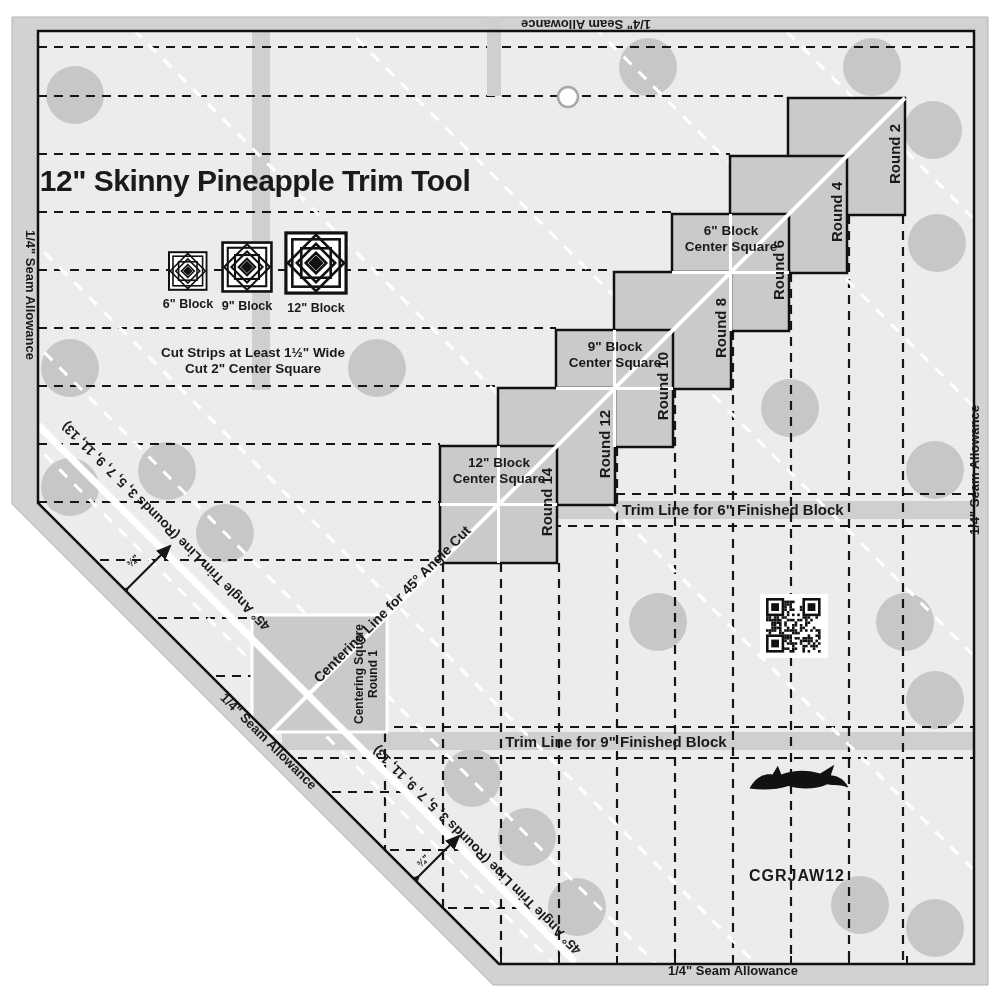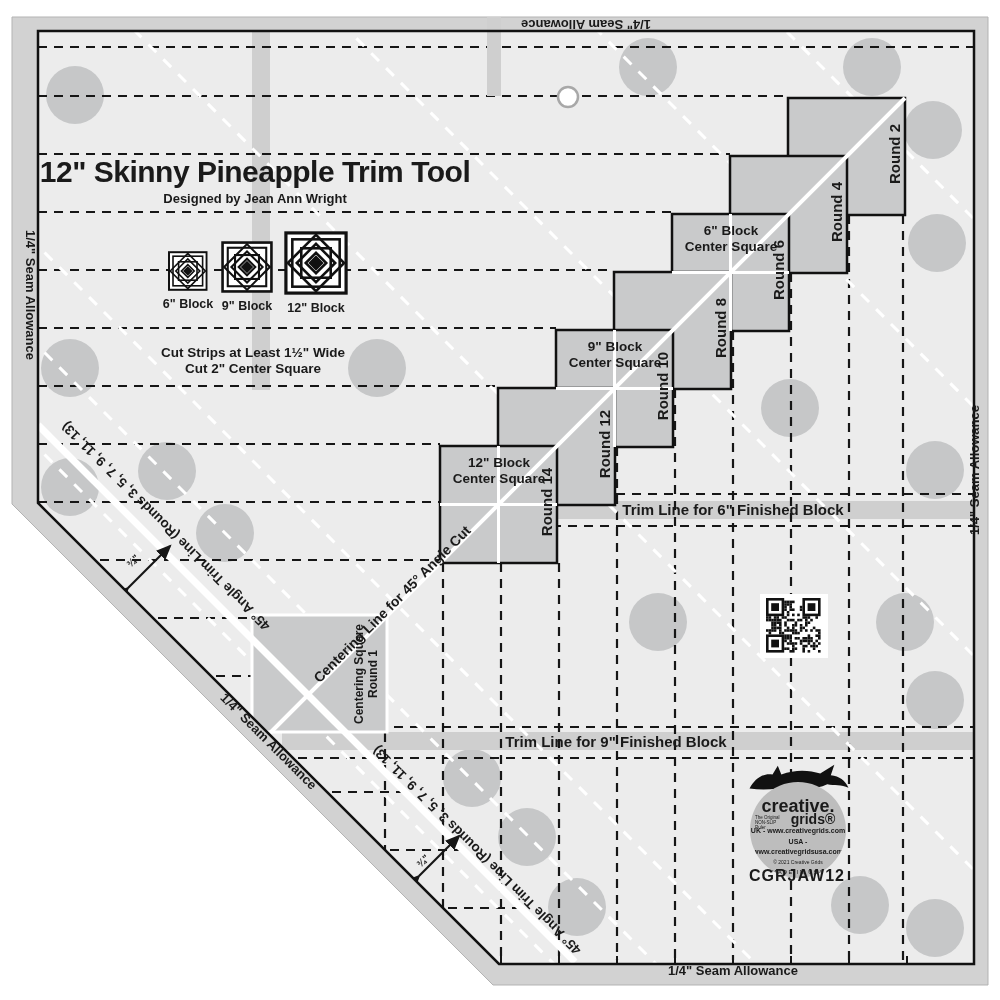--- a/index.html
+++ b/index.html
@@ -151,21 +151,20 @@
     </svg>
 
   <div class="lbl seam" style="left:586px;top:24px;transform:translate(-50%,-50%) rotate(180deg);">1/4" Seam Allowance</div>
   <div class="lbl seam" style="left:30px;top:295px;transform:translate(-50%,-50%) rotate(90deg);">1/4" Seam Allowance</div>
   <div class="lbl seam" style="left:975px;top:470px;transform:translate(-50%,-50%) rotate(-90deg);">1/4" Seam Allowance</div>
   <div class="lbl seam" style="left:733px;top:971px;transform:translate(-50%,-50%);">1/4" Seam Allowance</div>
   <div class="lbl seam" style="left:268px;top:742px;transform:translate(-50%,-50%) rotate(45deg);">1/4" Seam Allowance</div>
 
   <div class="lbl two" style="left:255px;top:181px;transform:translate(-50%,-50%);">
     <div class="title-main">12" Skinny Pineapple Trim Tool</div>
-    <div class="title-sub">Designed by Jean Ann Wright</div>
   </div>
 
   <div class="block-icon" style="left:188px;top:281px;transform:translate(-50%,-50%);">
     <span class="pine"><svg width="40" height="40" viewBox="0 0 100 100">
           <rect x="3" y="3" width="94" height="94" fill="#fff" stroke="#111" stroke-width="5"></rect>
           <path d="M6,50 L50,6 L94,50 L50,94 Z" fill="none" stroke="#111" stroke-width="4"></path>
           <rect x="13" y="13" width="74" height="74" fill="none" stroke="#111" stroke-width="4"></rect>
           <path d="M20,50 L50,20 L80,50 L50,80 Z" fill="none" stroke="#111" stroke-width="4"></path>
           <rect x="27" y="27" width="46" height="46" fill="none" stroke="#111" stroke-width="4"></rect>
           <path d="M34,50 L50,34 L66,50 L50,66 Z" fill="none" stroke="#111" stroke-width="4"></path>
@@ -360,29 +359,20 @@
         <rect x="2" y="38.4" width="18.2" height="18.2" fill="#111"></rect>
         <rect x="4.6" y="41" width="13" height="13" fill="#fff"></rect>
         <rect x="7.2" y="43.6" width="7.800000000000001" height="7.800000000000001" fill="#111"></rect>
       </svg>
     </div>
 
   <div id="logo">
     <svg class="fox" viewBox="0 0 120 36">
       <path d="M4,30 C10,18 20,12 30,14 L36,4 40,14 C56,8 72,9 84,13 L100,3 96,15 C106,16 112,21 116,29 C108,25 100,27 92,25 C80,31 60,31 48,27 C36,31 20,32 4,30 Z" fill="#111"></path>
     </svg>
-    <div class="circle">
-      <div class="lg-tag">The Original NON-SLIP Ruler</div>
-      <div class="lg-creative">creative.</div>
-      <div class="lg-grids">grids®</div>
-      <div class="lg-url">UK - www.creativegrids.com</div>
-      <div class="lg-url">USA - www.creativegridsusa.com</div>
-      <div class="lg-cc">© 2021 Creative Grids</div>
-      <div class="lg-made">MADE IN USA</div>
-    </div>
   </div>
   <div class="lbl code" style="left:797px;top:876px;transform:translate(-50%,-50%);">CGRJAW12</div>
 
 <div class="lbl two" style="left: 895px; top: 154px; transform: translate(-50%, -50%) rotate(-90deg);">
       <div class="round">Round 2</div>
     </div>
     <div class="lbl two" style="left: 837px; top: 212px; transform: translate(-50%, -50%) rotate(-90deg);">
       <div class="round">Round 4</div>
     </div>
     <div class="lbl two" style="left: 731px; top: 239px; transform: translate(-50%, -50%);">

